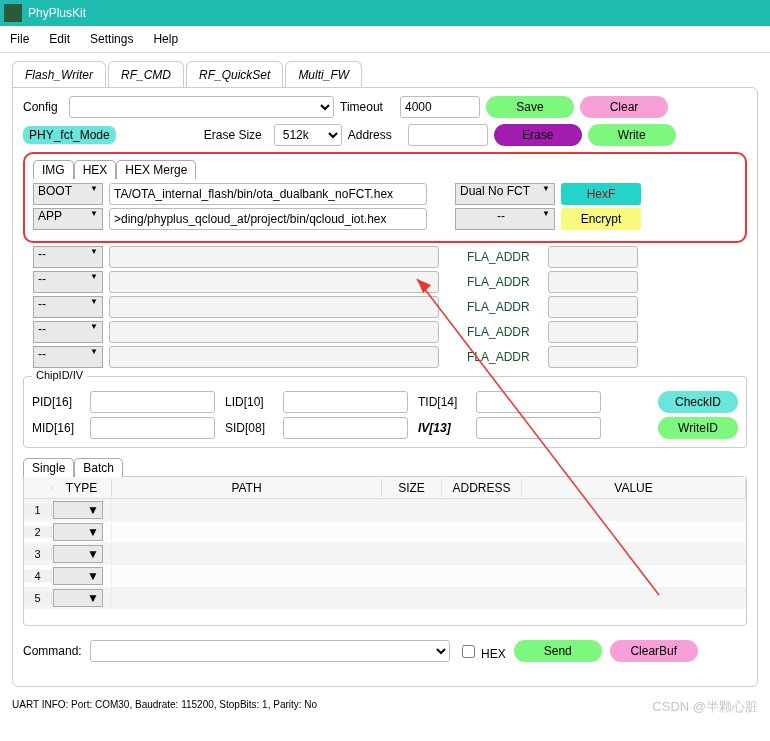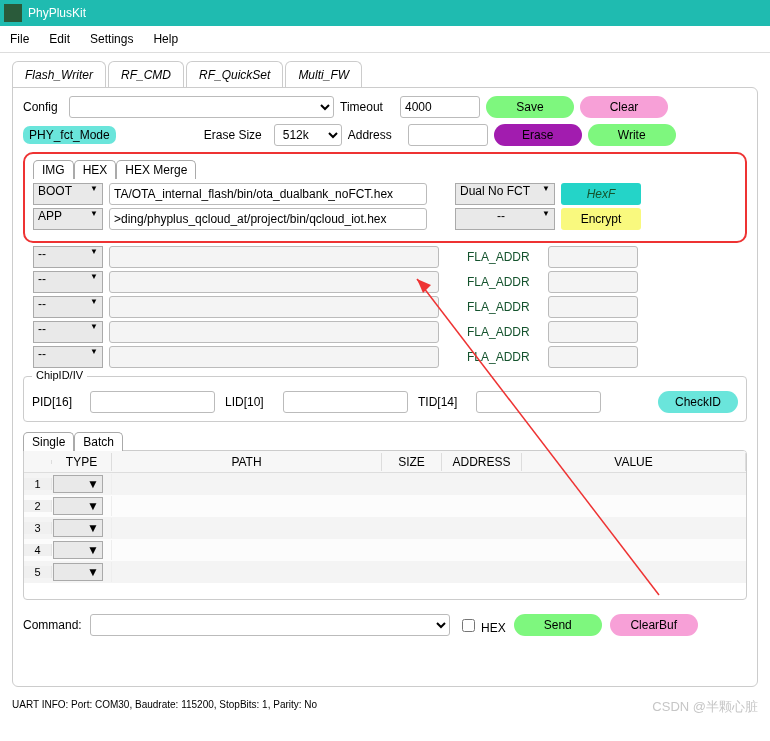--- a/index.html
+++ b/index.html
@@ -13,21 +13,21 @@
 .outer-tab { padding: 6px 12px; border: 1px solid #ccc; border-bottom: none; border-radius: 6px 6px 0 0; background: #fff; font-style: italic; }
 .outer-tab.active { font-weight: normal; }
 .outer-panel { border: 1px solid #ccc; border-radius: 0 6px 6px 6px; padding: 8px 10px; min-height: 600px; position: relative; margin-top: -1px; }
 .row { display: flex; align-items: center; gap: 6px; margin-bottom: 6px; }
 .row label { width: 50px; text-align: left; }
 input[type=text], select { border: 1px solid #bbb; border-radius: 3px; height: 22px; padding: 1px 4px; background: #fff; }
 .btn { border: none; border-radius: 11px; height: 22px; padding: 0 12px; font-size: 12px; cursor: pointer; text-align: center; }
 .btn.green { background: #7ef77e; }
 .btn.pink { background: #f7a0d7; }
 .btn.orange { background: #a21caf; }
-.btn.teal { background: #24d4c8; color: #14532d; border-radius: 3px; font-style: italic; }
+.btn.teal { background: #24d4c8; color: #7f1d1d; border-radius: 3px; }
 .btn.teal2 { background: #6ae5db; }
 .btn.yellow { background: #f9f97e; border-radius: 3px; }
 .phymode { background: #6ae5db; border-radius: 7px; padding: 2px 6px; }
 .section-redbox { border: 2px solid #e33; border-radius: 10px; padding: 6px 8px 8px 8px; margin: 4px 0 2px 0; }
 .inner-tabs { display: flex; gap: 0; margin-bottom: 4px; }
 .inner-tab { padding: 2px 8px; border: 1px solid #aaa; border-bottom: none; border-radius: 5px 5px 0 0; background: #fff; }
 .merge-row { display: flex; gap: 6px; margin: 3px 0; align-items: center; }
 .dd { width: 70px; height: 22px; background: #e9e9e9; border: 1px solid #aaa; display: flex; align-items: flex-start; justify-content: space-between; padding: 0 4px; }
 .dd .arr { font-size: 8px; }
 .pathinput { flex: 1; }
@@ -194,20 +194,30 @@
       <div class="chipid-row">
         <span class="l">PID[16]</span>
         <input type="text" style="">
         <span class="l">LID[10]</span>
         <input type="text" style="">
         <span class="l">TID[14]</span>
         <input type="text" style="">
         <span style="flex:1;"></span>
         <button class="btn teal2" style="width:80px;border-radius:11px;">CheckID</button>
       </div>
+      <div class="chipid-row">
+        <span class="l">MID[16]</span>
+        <input type="text" style="">
+        <span class="l">SID[08]</span>
+        <input type="text" style="">
+        <span class="l" style="font-style:italic;font-weight:bold;">IV[13]</span>
+        <input type="text" style="">
+        <span style="flex:1;"></span>
+        <button class="btn green" style="width:80px;">WriteID</button>
+      </div>
     </div>
 
     <div class="inner-tabs2">
       <div class="inner-tab2">Single</div>
       <div class="inner-tab2">Batch</div>
     </div>
     <div class="grid-box">
       <div class="grid-head">
         <div class="gh-idx"></div>
         <div class="gh-type">TYPE</div>

